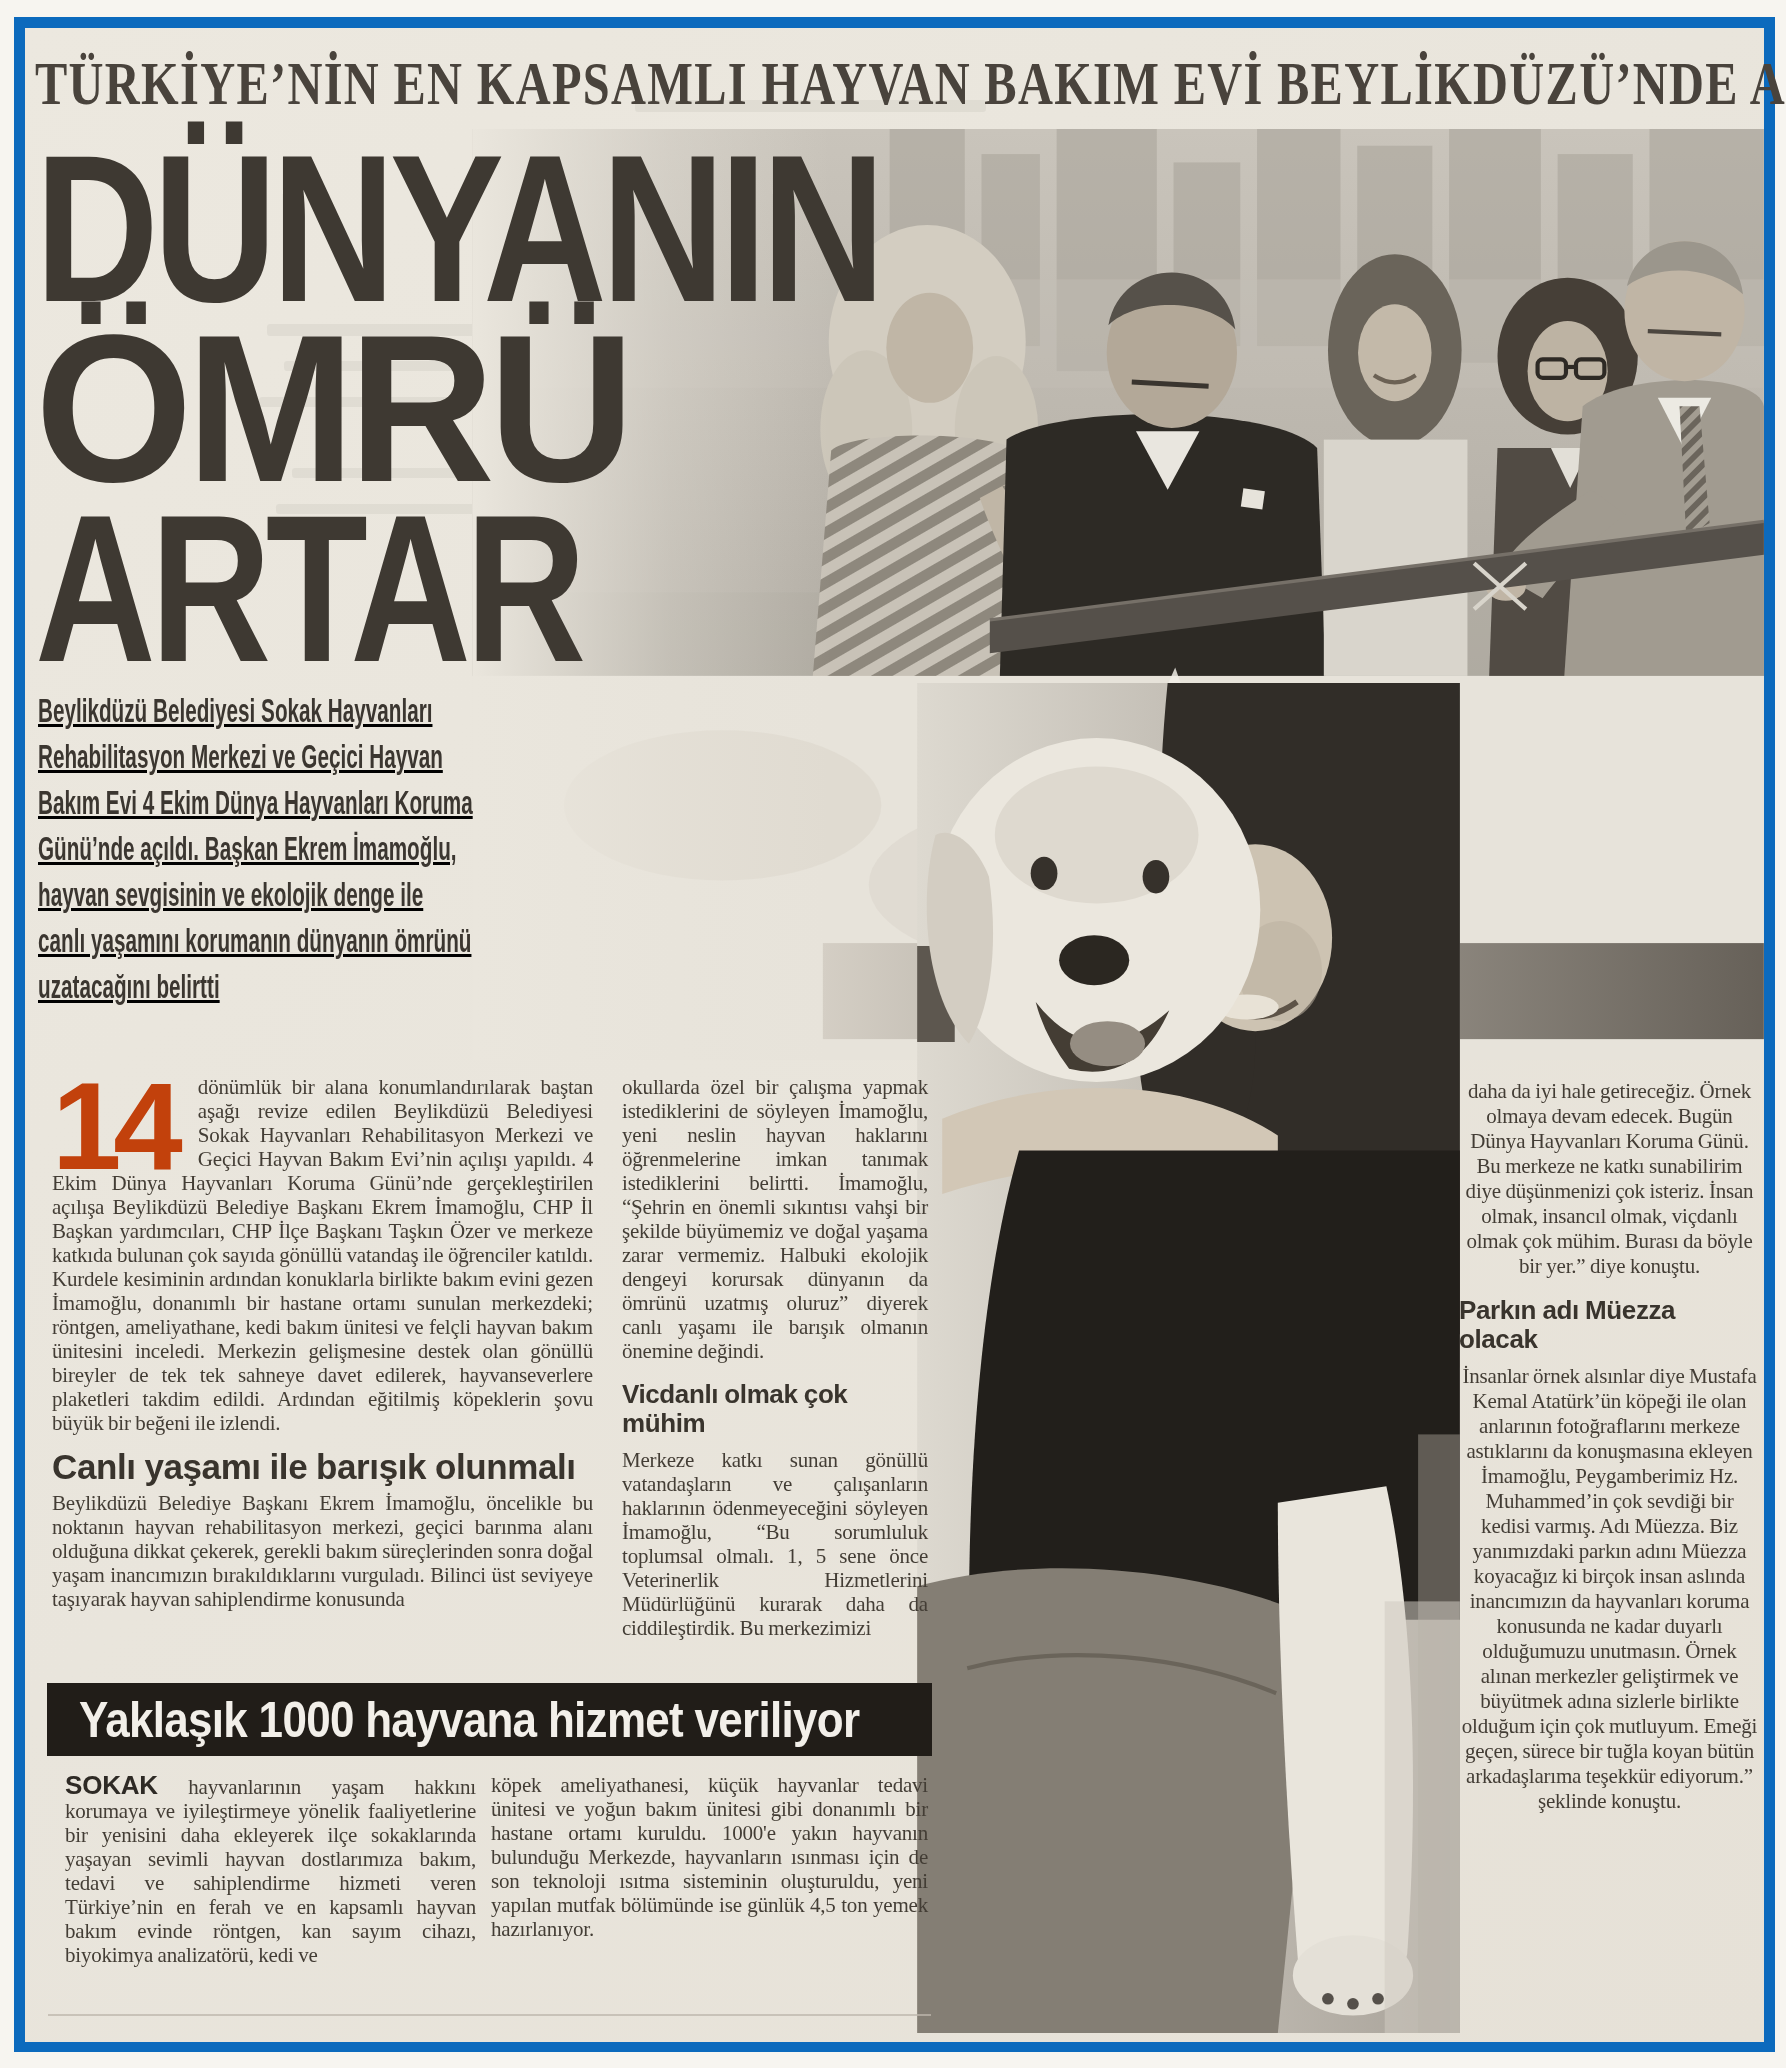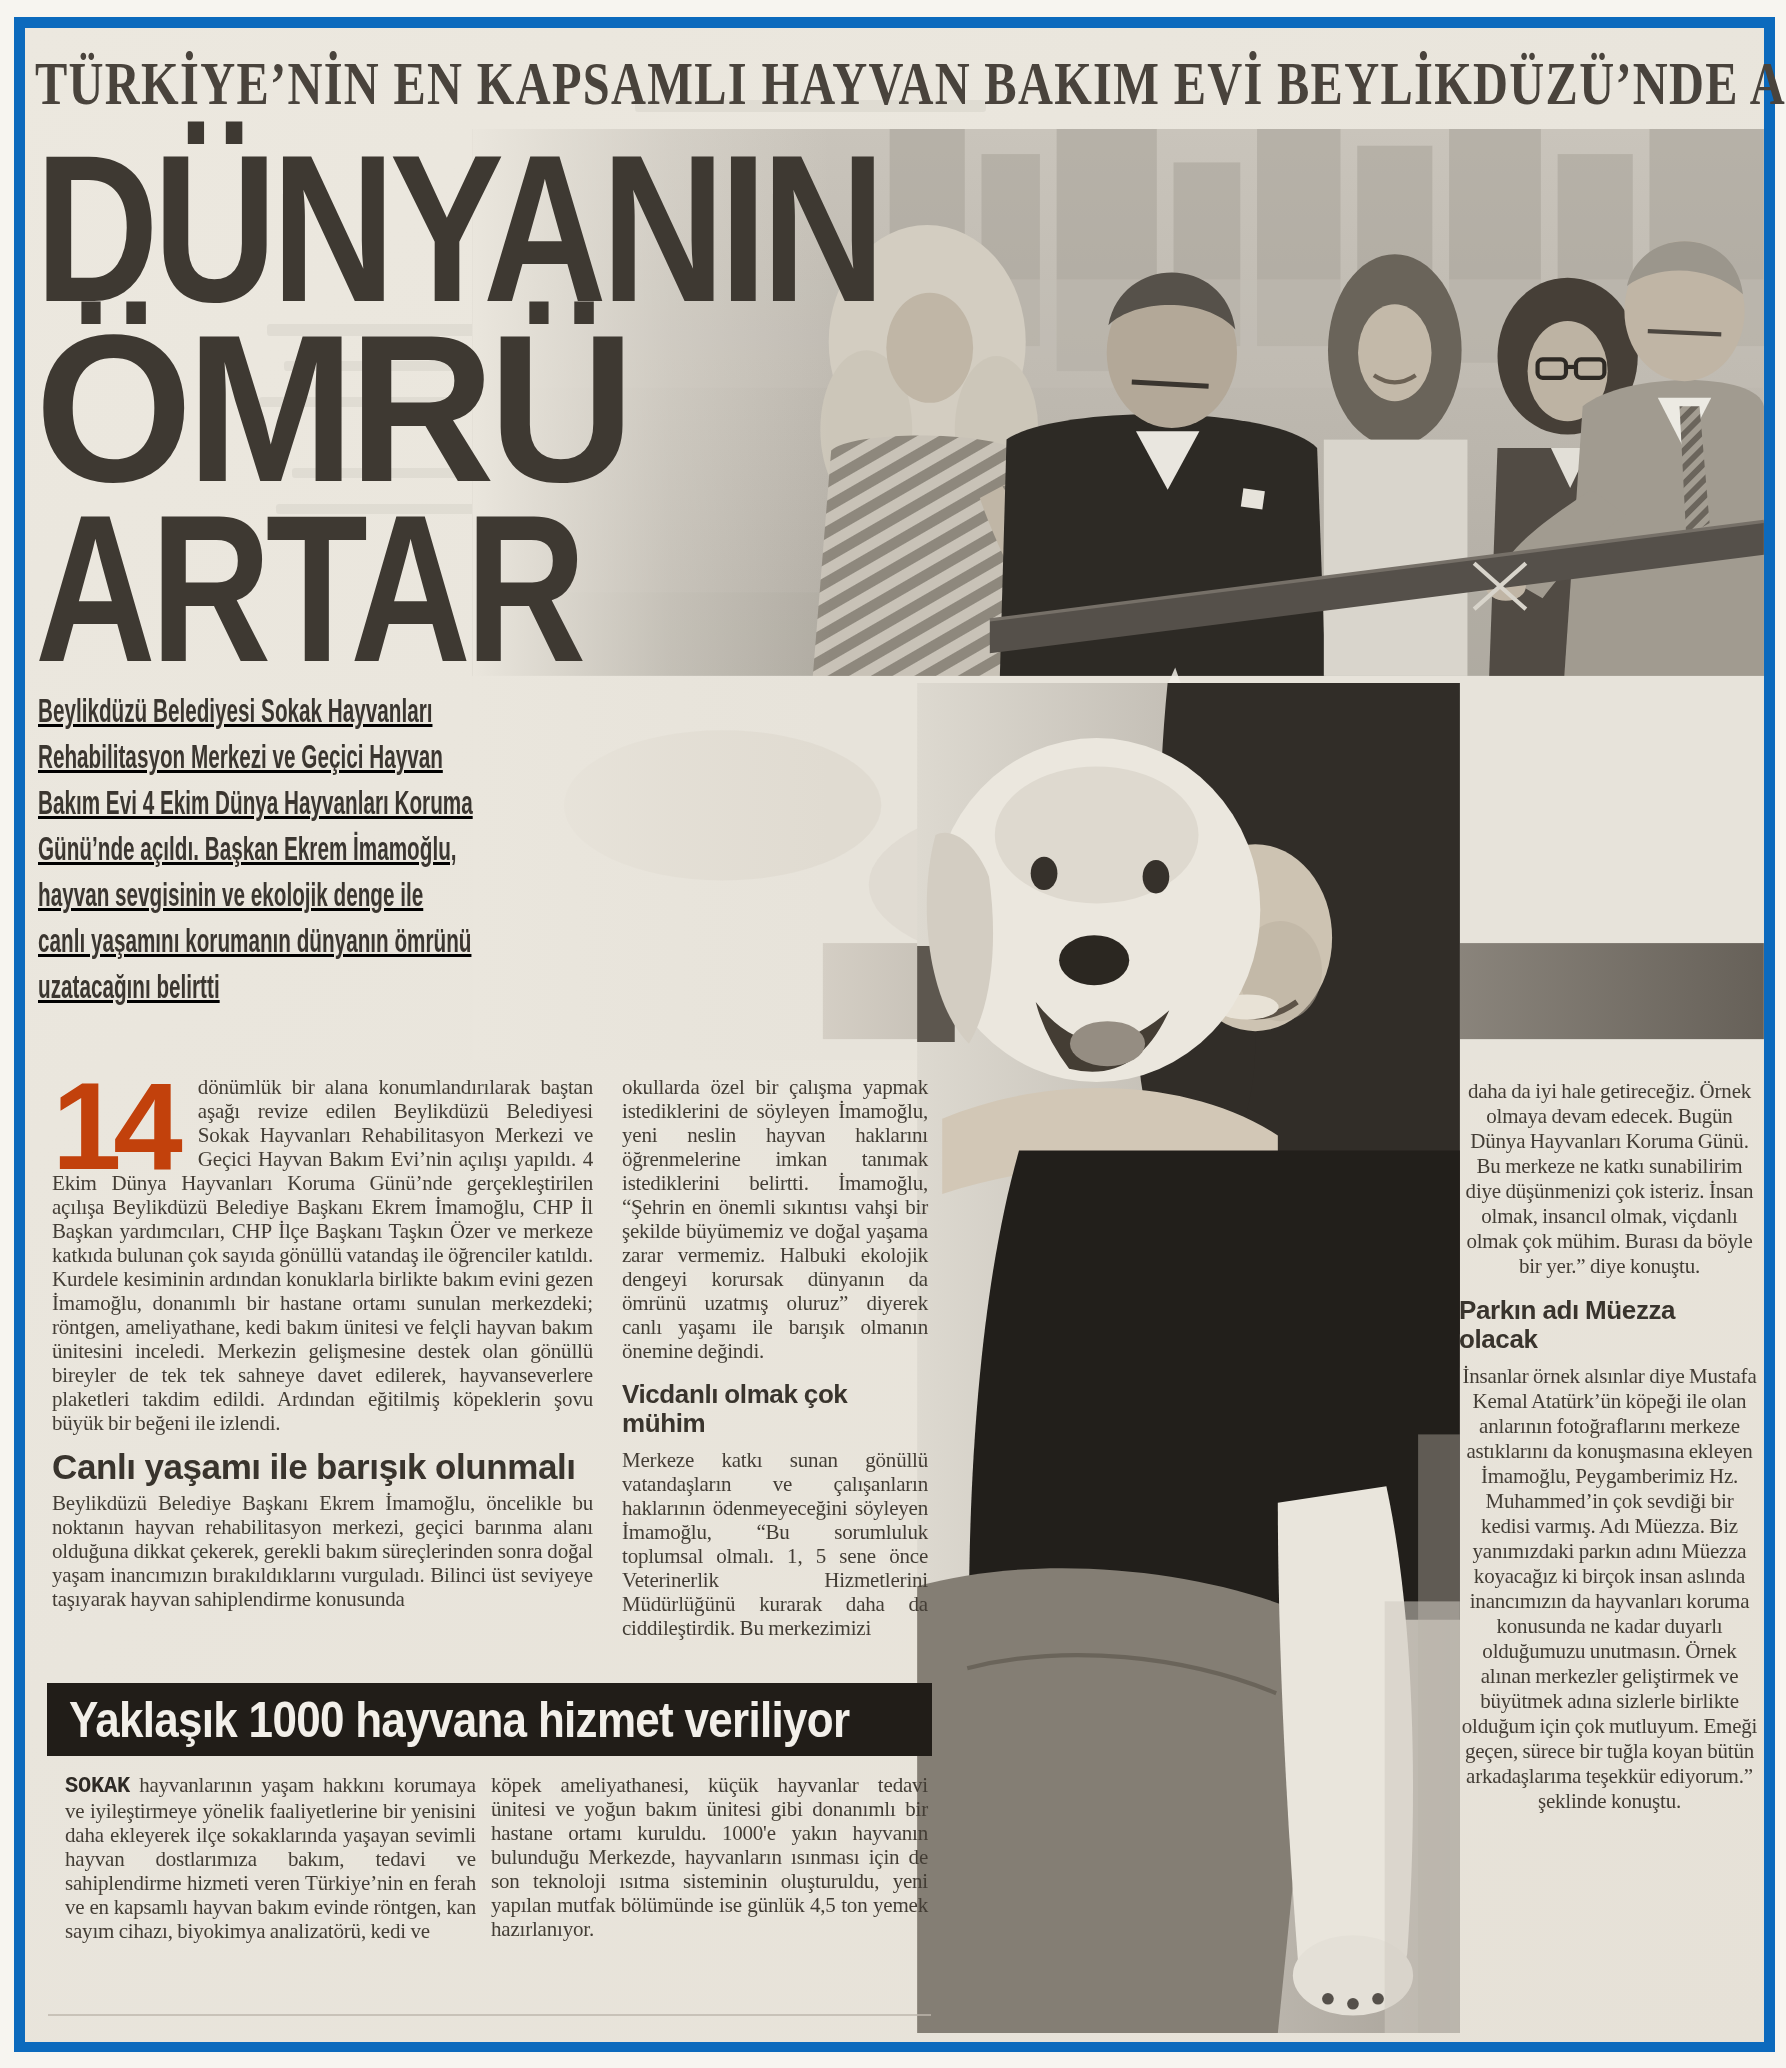--- a/index.html
+++ b/index.html
@@ -41,26 +41,26 @@
   .col3 p{text-align:center;line-height:25px;}
   .sec-title{font-family:"Liberation Sans",sans-serif;font-weight:bold;font-size:26px;
       line-height:29px;color:#39342d;margin:16.7px 0 10px 0;text-align:left;letter-spacing:-0.4px;}
   .col1 .sec-title{font-size:35px;}
   p{margin:0;}
   .dropcap{float:left;font-family:"Liberation Sans",sans-serif;font-weight:bold;font-size:125px;
       line-height:88px;color:#c2410c;margin:6.7px 13.4px 0 0;letter-spacing:-8.3px;padding-right:10px;}
 
   
   .banner{position:absolute;left:47px;top:1683px;width:885px;height:73px;background:#211d18;
-      display:flex;align-items:center;padding-left:22px;box-sizing:border-box;z-index:5;}
+      display:flex;align-items:center;padding-left:32px;box-sizing:border-box;z-index:5;}
   .banner-text{font-family:"Liberation Sans",sans-serif;font-weight:bold;font-size:50px;color:#f2efe9;
       white-space:nowrap;letter-spacing:-0.8px;transform:scaleX(0.88);transform-origin:0 50%;}
   .boxcol1{position:absolute;left:65px;top:1773px;width:411px;z-index:5;}
   .boxcol2{position:absolute;left:491px;top:1773px;width:437px;z-index:5;}
-  .lead-word{font-family:Liberation Mono, monospace;font-weight:bold;font-size:22px;color:#2e2a25;}
+  .lead-word{font-family:Liberation Sans, sans-serif;font-weight:bold;font-size:26px;color:#2e2a25;}
   .hairline{position:absolute;left:48px;top:2014px;width:883px;height:1.7px;background:#bdb7ac;opacity:.75;z-index:5;}
 
   
   .ghost{position:absolute;background:#6a645c;opacity:0.08;border-radius:3.3px;}
 </style>
 </head>
 <body>
 
 <div class="page">
 

